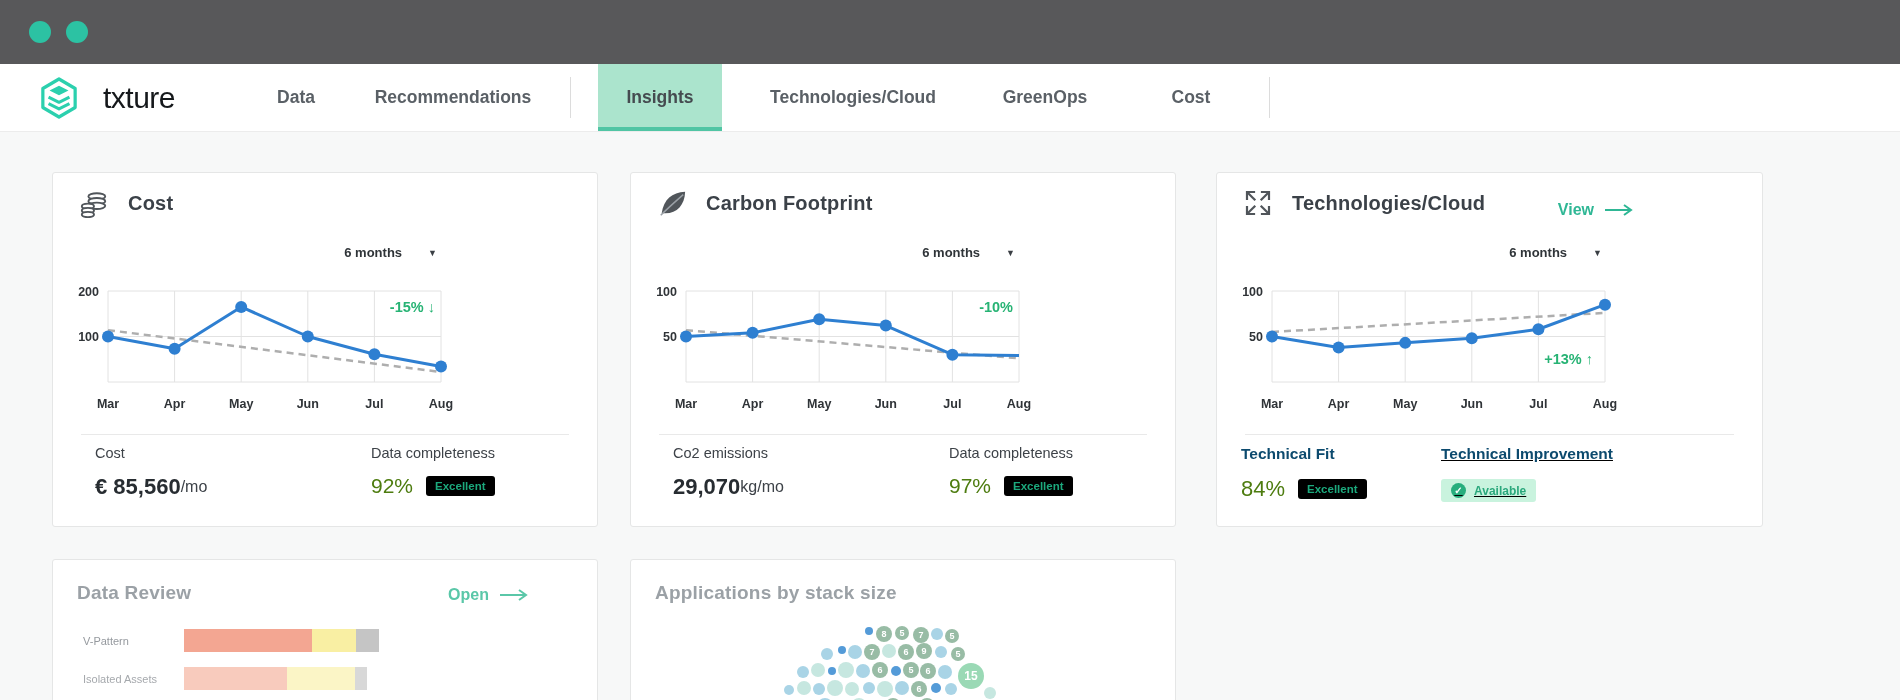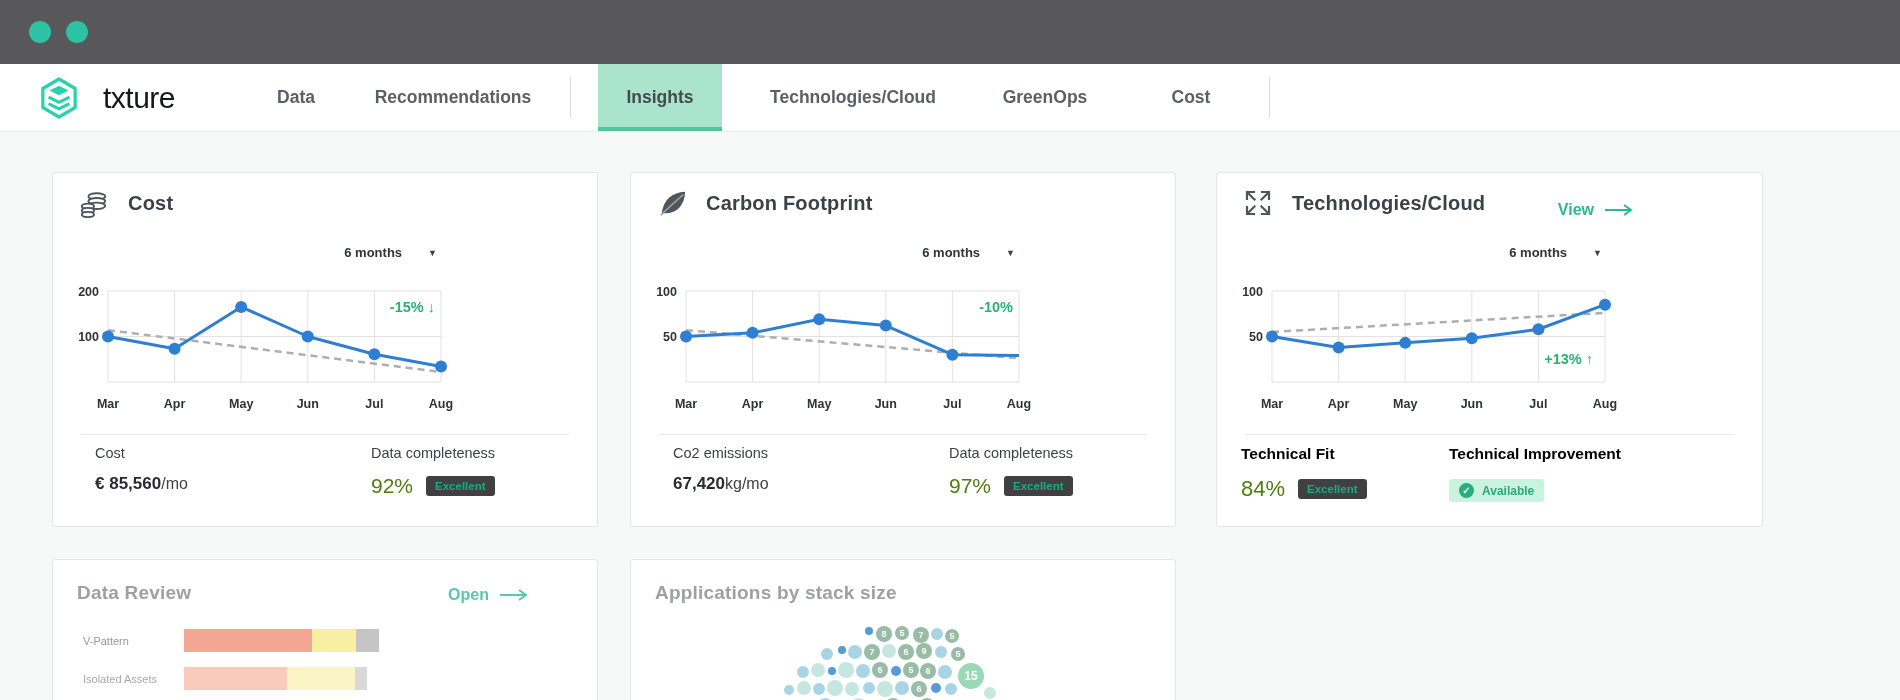--- a/index.html
+++ b/index.html
@@ -44,27 +44,27 @@
   .chart{position:absolute;left:0;top:112px;width:420px;height:135px;}
   svg text{font-family:"Liberation Sans",sans-serif;}
   .tick{font-size:12.5px;font-weight:600;fill:#2f3337;}
   .month{font-size:12.5px;font-weight:600;fill:#2f3337;}
   .delta{font-size:14.5px;font-weight:700;}
   .divider{position:absolute;left:28px;right:28px;top:261px;height:1px;background:#e9e9e9;}
   .stat{position:absolute;top:272px;}
   .stat .lab{font-size:14.5px;color:#3d4248;margin-bottom:13px;}
   .stat .val{display:flex;align-items:center;}
   .stat1{left:42px;} .stat2{left:318px;}
-  #card-tech .stat1{left:24px;} #card-tech .stat2{left:232px;}
-  #card-tech .lab{font-weight:700;font-size:15.5px;color:#000000;}
-  .v-strong{font-size:17px;font-weight:700;color:#272c31;}
+  #card-tech .stat1{left:24px;} #card-tech .stat2{left:224px;text-decoration:underline;}
+  #card-tech .lab{font-weight:700;font-size:15.5px;color:#0c4a6e;}
+  .v-strong{font-size:22px;font-weight:700;color:#272c31;}
   .v-unit{font-size:16px;color:#3d4248;}
   .v-num{font-size:21px;color:#4d7c0f;}
   #card-tech .v-num{font-size:22px;}
-  .badge{background:#404040;color:#1ca97d;font-size:11.5px;font-weight:700;padding:4px 9px;border-radius:3px;margin-left:13px;white-space:nowrap;}
+  .badge{background:#000000;color:#1ca97d;font-size:11.5px;font-weight:700;padding:4px 9px;border-radius:3px;margin-left:13px;white-space:nowrap;}
   .badge-avail{display:inline-flex;align-items:center;gap:8px;background:#c9f3de;color:#2aa87c;
     font-size:12px;font-weight:700;padding:4px 10px;border-radius:3px;margin-top:3px;}
   .check-circle{width:15px;height:15px;border-radius:50%;background:#27ae7d;color:#fff;font-size:10px;
     display:inline-flex;align-items:center;justify-content:center;font-weight:700;}
   .link{display:flex;align-items:center;gap:10px;font-size:16px;font-weight:700;color:#2fb795;cursor:pointer;}
   #card-tech .link{position:absolute;right:128px;top:28px;}
   #card-review .link{position:absolute;right:68px;top:26px;color:#5ac7a8;}
   .muted-title{position:absolute;left:24px;top:22px;font-size:19px;font-weight:700;color:#9ba1a6;letter-spacing:.2px;}
   .review-row{position:absolute;left:30px;height:23px;display:flex;align-items:center;}
   .bar-label{width:101px;font-size:11px;color:#95999e;}
@@ -200,21 +200,21 @@
       <text x="188.2" y="123" text-anchor="middle" class="month">May</text>
       <text x="254.8" y="123" text-anchor="middle" class="month">Jun</text>
       <text x="321.4" y="123" text-anchor="middle" class="month">Jul</text>
       <text x="388" y="123" text-anchor="middle" class="month">Aug</text>
       <text x="382" y="27" text-anchor="end" class="delta" fill="#27b374">-10%</text>
     </svg>
   <div class="divider"></div>
   <div class="stat stat1">
     <div class="lab">Co2 emissions</div>
     <div class="val">
-      <span class="v-strong">67,420</span>
+      <span class="v-strong">29,070</span>
         <span class="v-unit">kg/mo</span>
     </div>
   </div>
   <div class="stat stat2">
     <div class="lab">Data completeness</div>
     <div class="val">
       <span class="v-num">97%</span>
       <span class="badge">Excellent</span>
     </div>
   </div>

